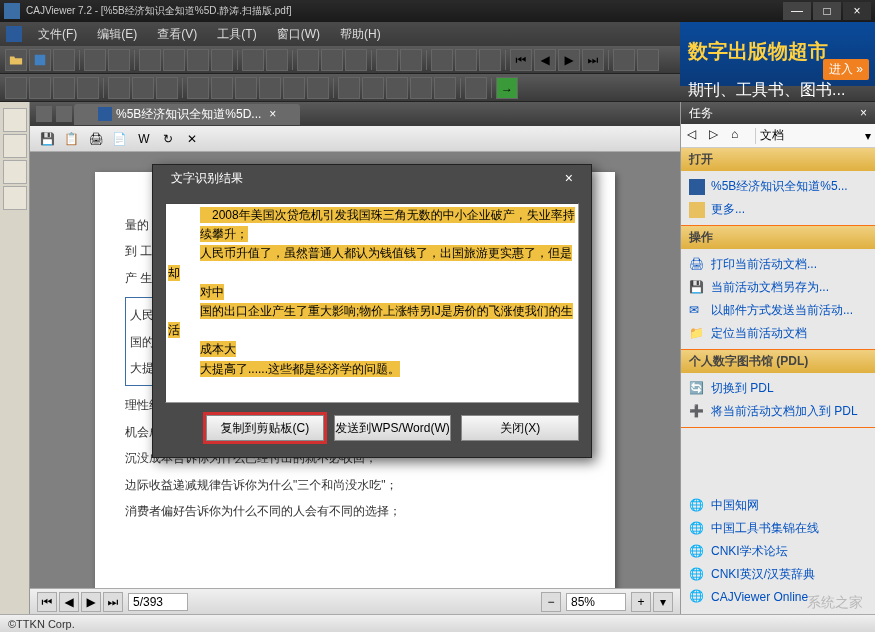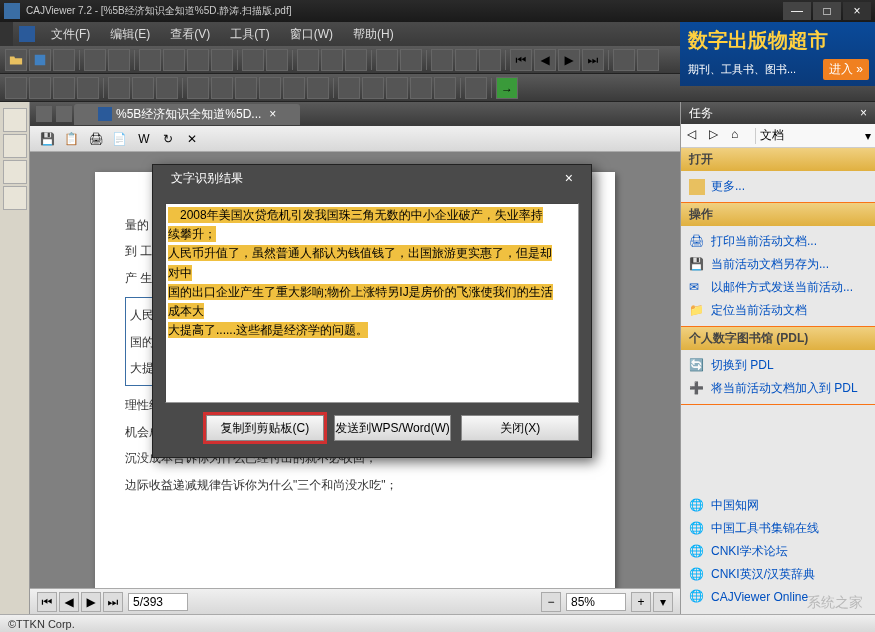--- a/index.html
+++ b/index.html
@@ -4,28 +4,28 @@
 <style>
 * { margin: 0; padding: 0; box-sizing: border-box; font-family: "Microsoft YaHei", Arial, sans-serif; font-size: 12px; }
 body { background: #333; width: 875px; height: 632px; overflow: hidden; position: relative; }
 
 .titlebar { height: 22px; background: linear-gradient(#2a2a2a, #1a1a1a); display: flex; align-items: center; padding: 0 4px; color: #ccc; }
 .titlebar .appicon { width: 16px; height: 16px; background: #3a6ea5; margin-right: 6px; }
 .titlebar .title { flex: 1; font-size: 10px; }
 .titlebar .winbtn { width: 28px; height: 18px; background: #444; margin-left: 2px; color: #fff; text-align: center; line-height: 18px; cursor: pointer; }
 .titlebar .winbtn.close { background: #333; }
 
-.menubar { height: 15px; background: linear-gradient(#4a4a4a, #3a3a3a); display: flex; align-items: center; padding: 12px 6px; color: #ddd; margin-left: 13px; }
+.menubar { height: 15px; background: linear-gradient(#4a4a4a, #3a3a3a); display: flex; align-items: center; padding: 12px 6px; color: #ddd; }
 .menubar .menu { padding: 0 10px; cursor: pointer; }
 .menubar .mdi-ctrl { margin-left: auto; display: flex; }
 .menubar .mdi-ctrl span { width: 16px; height: 16px; background: #555; margin-left: 2px; border: 1px solid #666; cursor: pointer; }
 
-.banner { position: absolute; top: 22px; right: 0; width: 195px; height: 64px; background: linear-gradient(#0a4a9a, #0a3a7a); color: #fff; padding: 5px 8px; }
+.banner { position: absolute; top: 22px; right: 0; width: 195px; height: 64px; background: linear-gradient(#0a4a9a, #0a3a7a); color: #fff; padding: 16px 8px; }
 .banner .big { font-size: 20px; font-weight: bold; color: #ffd040; }
-.banner .sub { font-size: 11px; margin-top: 8px; }
+.banner .sub { font-size: 16px; margin-top: 15px; }
 .banner .gobtn { position: absolute; right: 6px; bottom: 6px; background: #f08020; color: #fff; padding: 2px 6px; border-radius: 2px; }
 
 .toolbar { height: 28px; background: linear-gradient(#5a5a5a, #3a3a3a); display: flex; align-items: center; padding: 0 4px; border-bottom: 1px solid #222; }
 .toolbar.t2 { height: 28px; }
 .tbtn { width: 22px; height: 22px; background: #555; margin: 0 1px; border: 1px solid #666; cursor: pointer; display: inline-flex; align-items: center; justify-content: center; }
 .tbtn svg { width: 14px; height: 14px; }
 .tsep { width: 1px; height: 20px; background: #666; margin: 0 3px; }
 
 .body { display: flex; height: calc(632px - 22px - 24px - 56px - 18px); }
 
@@ -64,21 +64,21 @@
 .rightpanel .sitem span { white-space: nowrap; overflow: hidden; text-overflow: ellipsis; }
 .rightpanel .links { padding: 6px 0; margin-top: auto; }
 
 .statusbar { height: 18px; background: linear-gradient(#f0f0f0, #d8d8d8); border-top: 1px solid #aaa; padding: 0 8px; line-height: 18px; color: #333; font-size: 11px; }
 
 .dialog { position: absolute; top: 164px; left: 152px; width: 440px; background: #4a4a4a; border: 1px solid #222; box-shadow: 4px 4px 12px rgba(0,0,0,0.6); z-index: 100; }
 .dialog .dtitle { height: 26px; background: #4a4a4a; color: #ffffff; padding: 0 18px; line-height: 26px; display: flex; }
 .dialog .dtitle .dclose { margin-left: auto; cursor: pointer; font-size: 14px; }
 .dialog .dbody { background: #4a4a4a; padding: 12px; }
 .dialog .textbox { background: #fff; border: 1px inset #999; height: 200px; overflow-y: auto; padding: 2px; }
-.dialog .textbox .hltext { background: #f0c040; display: inline; line-height: 1.6; font-size: 12px; padding: 1px 0; }
+.dialog .textbox .hltext { background: #f0c040; display: inline; line-height: 1.6; font-size: 12px; padding: 1px 0; margin-left: 32px; }
 .dialog .dbtns { display: flex; justify-content: space-between; padding: 12px 0 4px; gap: 10px; }
 .dialog .dbtn { flex: 1; height: 26px; background: linear-gradient(#f8f8f8, #d8d8d8); border: 1px solid #888; cursor: pointer; text-align: center; line-height: 24px; }
 .dialog .dbtn.primary { outline: 3px solid #d03030; margin-left: 41px; }
 
 .watermark { position: absolute; bottom: 20px; right: 12px; color: #999; font-size: 14px; opacity: 0.6; z-index: 200; }
 </style>
 </head>
 <body>
 
 <div class="titlebar">
@@ -219,20 +219,21 @@
         <p>产 生</p>
         <div class="sel">
           <p>人民</p>
           <p>国的</p>
           <p>大提</p>
         </div>
         <p>理性经济人告诉你为什么1美元就可以买一辆宝马车；</p>
         <p>机会成本告诉你那些被舍弃的潜在机会；</p>
         <p>沉没成本告诉你为什么已经付出的就不必收回；</p>
         <p>边际收益递减规律告诉你为什么"三个和尚没水吃"；</p>
+        <p>消费者偏好告诉你为什么不同的人会有不同的选择；</p>
       </div>
     </div>
 
     <div class="pagenav">
       <div class="nbtn">⏮</div>
       <div class="nbtn">◀</div>
       <div class="nbtn">▶</div>
       <div class="nbtn">⏭</div>
       <input value="5/393" style="">
       <div style="flex:1"></div>
@@ -254,20 +255,24 @@
       <div class="rnbtn">⌂</div>
       <div style="border-left:1px solid #ccc;height:16px;margin:0 4px"></div>
       <span>文档</span>
       <span style="margin-left:auto">▾</span>
     </div>
 
     <div class="section">
       <div class="shdr">打开</div>
       <div class="sitems">
         <div class="sitem">
+            <div class="sicn" style="background:#2a5a9a"></div>
+            <span>%5B经济知识全知道%5...</span>
+          </div>
+        <div class="sitem">
             <div class="sicn" style="background:#e8c060"></div>
             <span>更多...</span>
           </div>
       </div>
     </div>
 
     <div class="section">
       <div class="shdr">操作</div>
       <div class="sitems">
         <div class="sitem">

